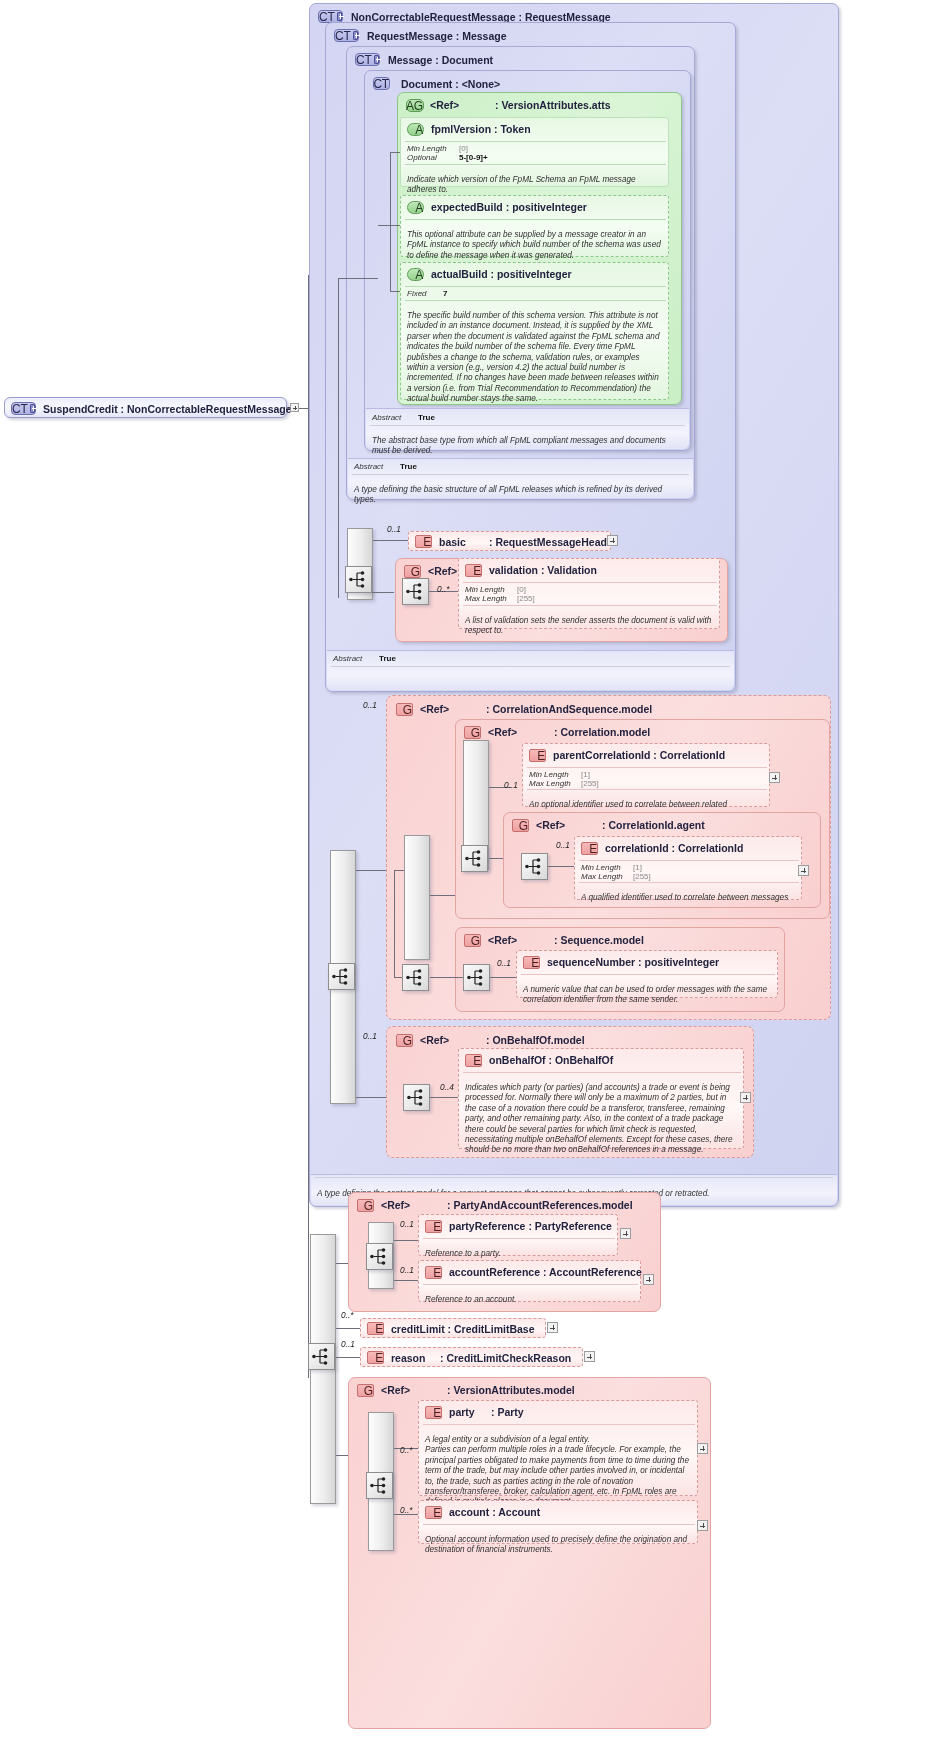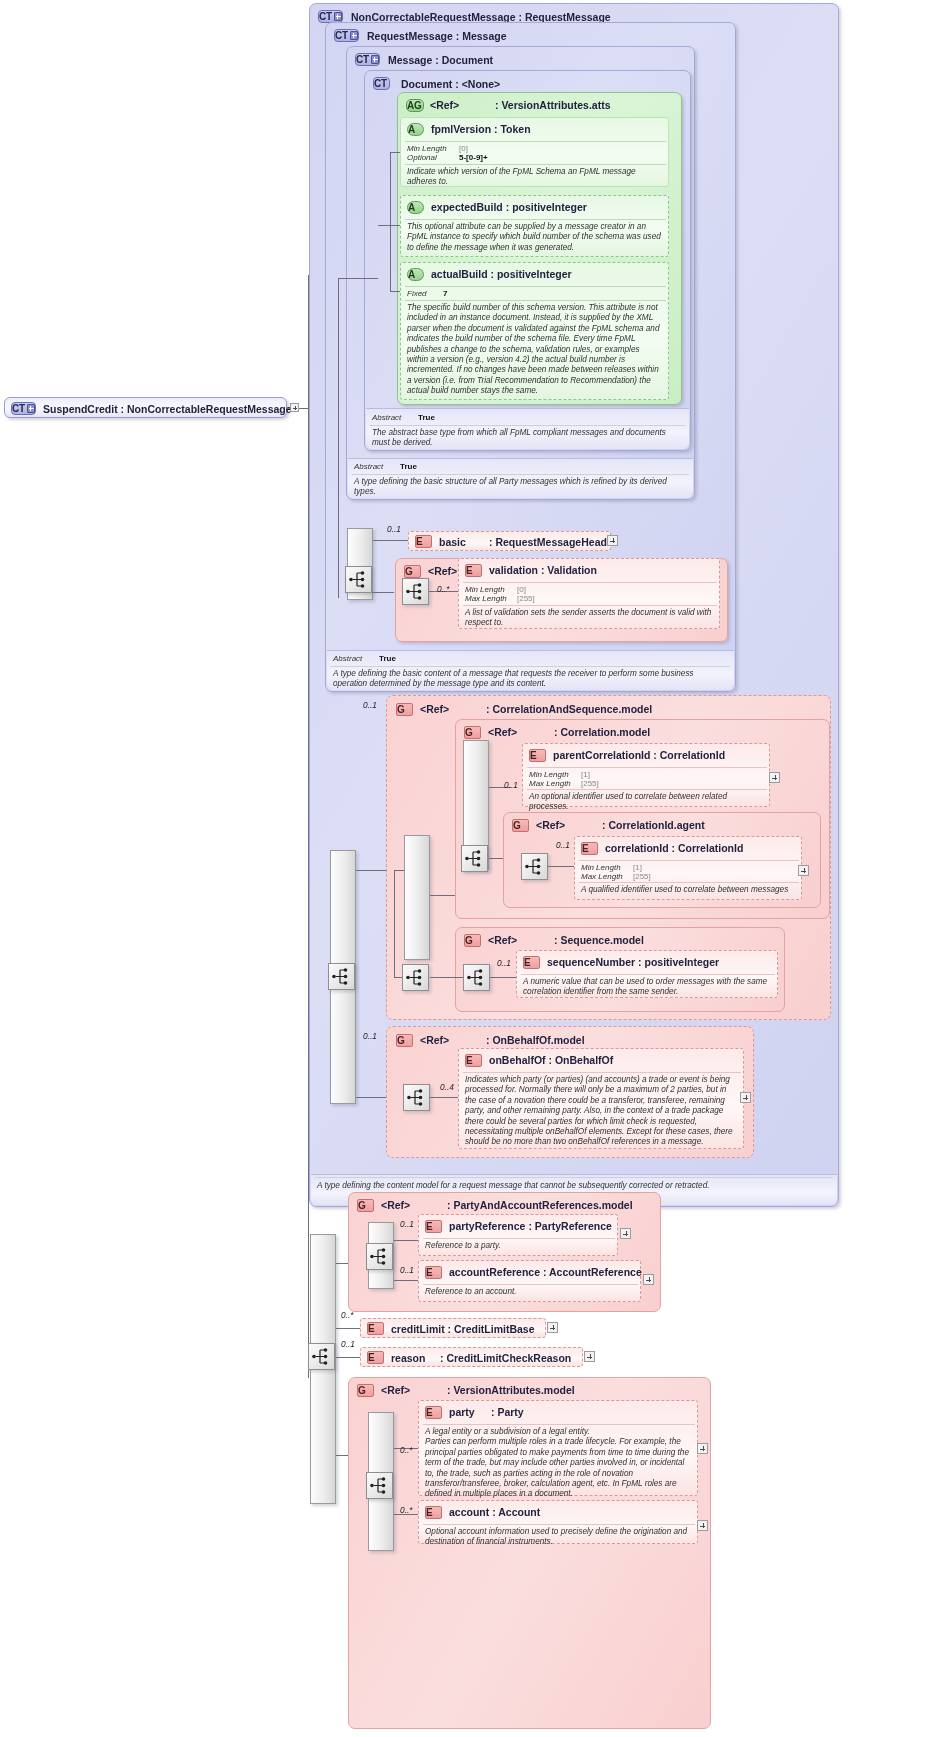--- a/index.html
+++ b/index.html
@@ -43,22 +43,22 @@
     border-radius:3px;
   }
   
   .footer{
     background:linear-gradient(180deg,#e4e6f8 0%,#f2f3fc 60%,#e2e4f7 100%);
     border-top:1px solid #b9bce0;
   }
 
   
   .badge{
-    position:absolute;display:flex;align-items:center;justify-content:space-between;
-    font-size:10px;font-weight:bold;color:#2b2b50;letter-spacing:-.2px;
+    position:absolute;display:flex;align-items:center;justify-content:flex-end;
+    font-size:12px;font-weight:normal;color:#2b2b50;letter-spacing:-.2px;
     box-sizing:border-box;
   }
   .badge.ctb{
     width:25px;height:13px;border-radius:4px;
     background:linear-gradient(180deg,#c9cbf0,#aeb1e4);
     border:1px solid #6b6fae;color:#26264a;
   }
   .badge.ctb.plain{width:17px;}
   .badge.agb{
     width:18px;height:13px;border-radius:5px 5px 5px 5px;
@@ -104,20 +104,21 @@
     white-space:nowrap;
   }
   .facetval{
     position:absolute;font-size:8px;color:#8a8a8a;white-space:nowrap;
     font-style:normal;
   }
   .facetval.dark{color:#111;font-weight:bold;}
   .doc{
     position:absolute;font-size:8.2px;font-style:italic;color:#303030;
     line-height:10.4px;
+    margin-top:8px;
   }
   .hr{position:absolute;height:1px;background:#cfcfdc;}
   .hr.g{background:#bcd9b8;}
   .hr.p{background:#e7c3c3;}
 
   
   .card{
     position:absolute;font-size:8.3px;font-style:italic;color:#222;
     white-space:nowrap;
   }
@@ -306,21 +307,21 @@
     <div class="facet" style="left:6px;top:4px;">Abstract</div>
     <div class="facetval dark" style="left:52px;top:4px;">True</div>
     <div class="hr" style="left:4px;top:16px;width:315px;"></div>
     <div class="doc" style="left:6px;top:19px;width:312px;">The abstract base type from which all FpML compliant messages and documents must be derived.</div>
   </div>
 
   <div class="box footer" style="left:348px;top:458px;width:345px;height:40px;border-radius:0 0 6px 6px;">
     <div class="facet" style="left:6px;top:3px;">Abstract</div>
     <div class="facetval dark" style="left:52px;top:3px;">True</div>
     <div class="hr" style="left:4px;top:15px;width:337px;"></div>
-    <div class="doc" style="left:6px;top:18px;width:332px;">A type defining the basic structure of all Party messages which is refined by its derived types.</div>
+    <div class="doc" style="left:6px;top:18px;width:332px;">A type defining the basic structure of all FpML releases which is refined by its derived types.</div>
   </div>
 
   <div class="tallbar shadow" style="left:347px;top:528px;width:26px;height:72px;"></div>
   <div class="seqicon shadow" style="left:345px;top:566px;">
     <svg width="25" height="25" viewBox="0 0 25 25">
       <circle cx="5" cy="12.5" r="1.8" fill="#222"></circle>
       <path d="M7 12.5 H11 M11 12.5 V6 M11 12.5 V19 M11 6 H15 M11 12.5 H15 M11 19 H15" stroke="#222" stroke-width="1.2" fill="none"></path>
       <circle cx="16.5" cy="6" r="1.8" fill="#222"></circle>
       <circle cx="16.5" cy="12.5" r="1.8" fill="#222"></circle>
       <circle cx="16.5" cy="19" r="1.8" fill="#222"></circle>
@@ -383,21 +384,20 @@
     <div class="facetval" style="left:58px;top:35px;">[255]</div>
     <div class="hr p" style="left:4px;top:46px;width:254px;"></div>
     <div class="doc" style="left:6px;top:49px;width:248px;">A list of validation sets the sender asserts the document is valid with respect to.</div>
   </div>
   <div class="card" style="left:437px;top:584px;">0..*</div>
 
   <div class="box footer" style="left:327px;top:650px;width:407px;height:40px;border-radius:0 0 6px 6px;">
     <div class="facet" style="left:6px;top:3px;">Abstract</div>
     <div class="facetval dark" style="left:52px;top:3px;">True</div>
     <div class="hr" style="left:4px;top:15px;width:399px;"></div>
-    <div class="doc" style="left:6px;top:18px;width:394px;">A type defining the basic content of a message that requests the receiver to perform some business operation determined by the message type and its content.</div>
   </div>
 
   <div class="tallbar shadow" style="left:330px;top:850px;width:26px;height:254px;"></div>
   <div class="seqicon shadow" style="left:328px;top:963px;">
     <svg width="25" height="25" viewBox="0 0 25 25">
       <circle cx="5" cy="12.5" r="1.8" fill="#222"></circle>
       <path d="M7 12.5 H11 M11 12.5 V6 M11 12.5 V19 M11 6 H15 M11 12.5 H15 M11 19 H15" stroke="#222" stroke-width="1.2" fill="none"></path>
       <circle cx="16.5" cy="6" r="1.8" fill="#222"></circle>
       <circle cx="16.5" cy="12.5" r="1.8" fill="#222"></circle>
       <circle cx="16.5" cy="19" r="1.8" fill="#222"></circle>

